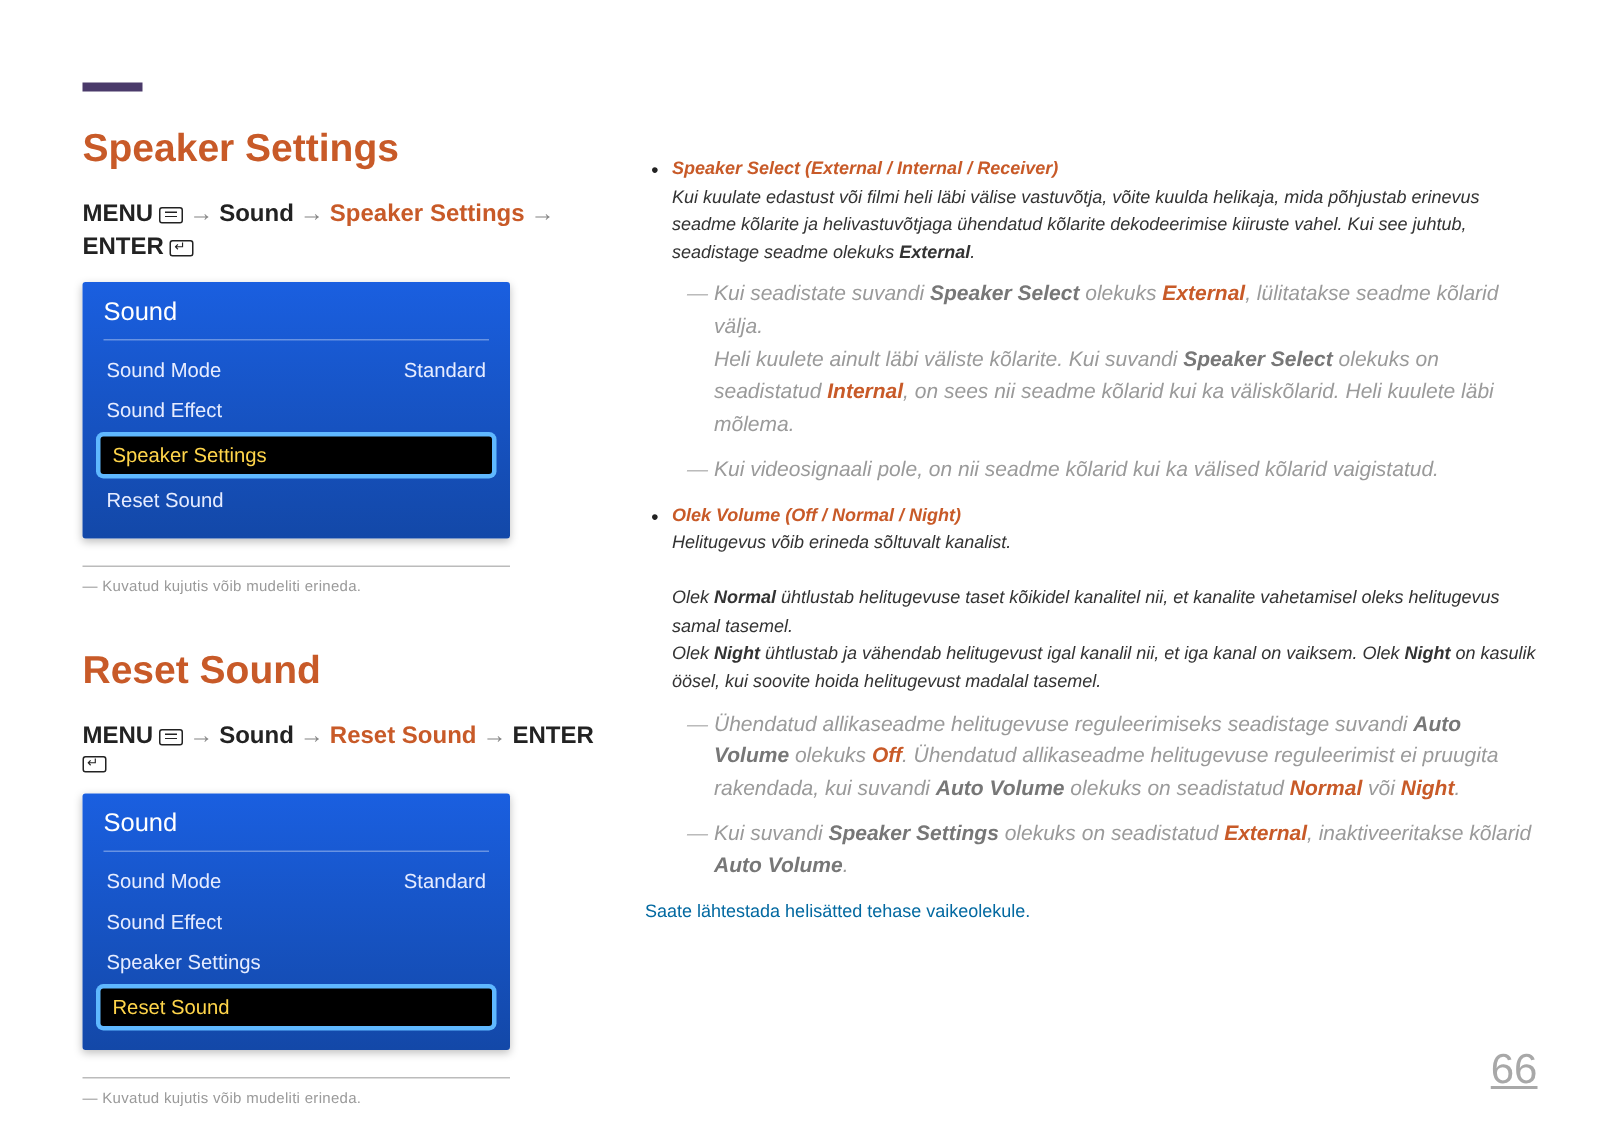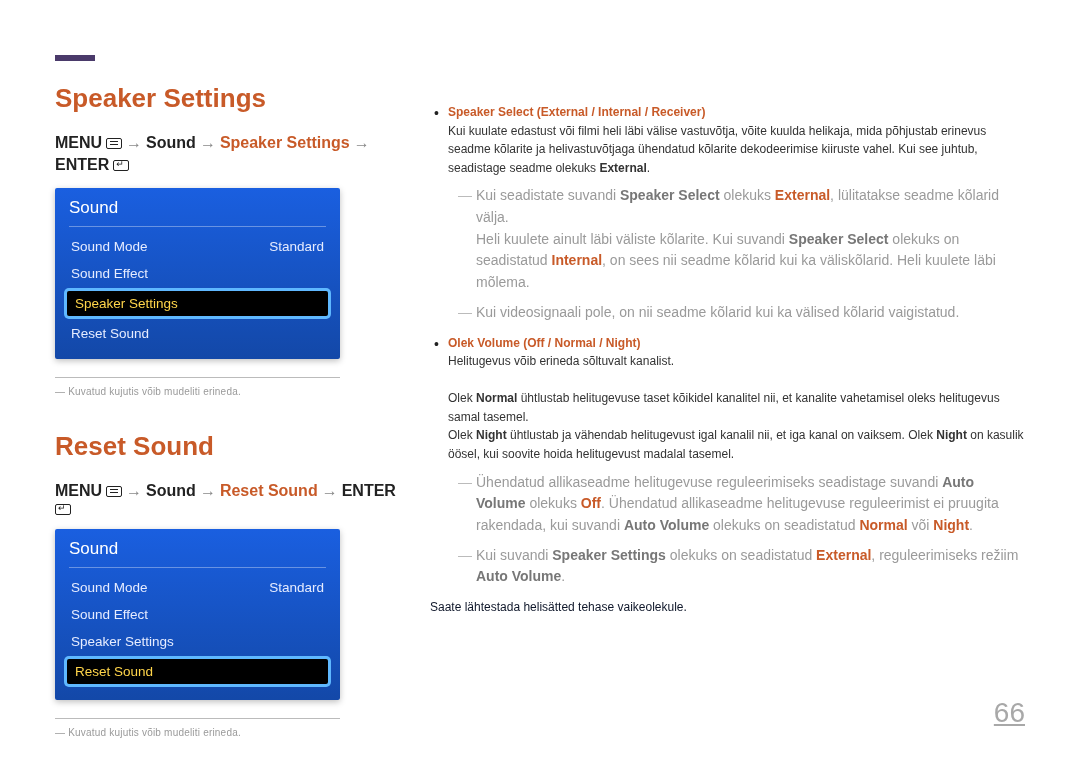--- a/index.html
+++ b/index.html
@@ -85,20 +85,21 @@
   .footnote::before { content: "― "; }
 
   .bullets { list-style: none; }
   .bullets > li {
     position: relative;
     padding-left: 18px;
     font-size: 12px;
     line-height: 1.55;
     color: #333;
     margin-bottom: 10px;
+    font-style: italic;
   }
   .bullets > li::before {
     content: "•";
     position: absolute;
     left: 4px;
     top: 0;
     color: #222;
     font-size: 14px;
   }
   .bullets li strong.orange, .bold-orange { color: #c85a28; font-weight: 700; }
@@ -116,21 +117,21 @@
   .dash-list > li::before {
     content: "―";
     position: absolute;
     left: 10px;
     top: 0;
     color: #bbb;
   }
   .dash-list .bold-dark { font-weight: 700; color: #777; }
   .dash-list .orange { color: #c85a28; font-weight: 700; }
 
-  .standalone { font-size: 12px; line-height: 1.55; color: #0f172a; }
+  .standalone { font-size: 12px; line-height: 1.55; color: #0369a1; }
 
   .page-num {
     position: absolute;
     right: 55px;
     bottom: 34px;
     font-size: 28px;
     color: #a8a8a8;
     font-weight: 400;
     text-decoration: underline;
   }
@@ -228,21 +229,21 @@
         <strong class="orange">Olek Volume (Off / Normal / Night)</strong><br>
         <span>Helitugevus võib erineda sõltuvalt kanalist.</span><br>
         <br>
         <span>Olek </span><span class="bold">Normal</span><span> ühtlustab helitugevuse taset kõikidel kanalitel nii, et kanalite vahetamisel oleks helitugevus samal tasemel.</span><br>
         <span>Olek </span><span class="bold">Night</span><span> ühtlustab ja vähendab helitugevust igal kanalil nii, et iga kanal on vaiksem. Olek </span><span class="bold">Night</span><span> on kasulik öösel, kui soovite hoida helitugevust madalal tasemel.</span>
         <ul class="dash-list">
           <li>
             <span>Ühendatud allikaseadme helitugevuse reguleerimiseks seadistage suvandi </span><span class="bold-dark">Auto Volume</span><span> olekuks </span><span class="orange">Off</span><span>. Ühendatud allikaseadme helitugevuse reguleerimist ei pruugita rakendada, kui suvandi </span><span class="bold-dark">Auto Volume</span><span> olekuks on seadistatud </span><span class="orange">Normal</span><span> või </span><span class="orange">Night</span>.
           </li>
           <li>
-            <span>Kui suvandi </span><span class="bold-dark">Speaker Settings</span><span> olekuks on seadistatud </span><span class="orange">External</span><span>, reguleerimiseks režiim </span><span class="bold-dark">Auto Volume</span>.
+            <span>Kui suvandi </span><span class="bold-dark">Speaker Settings</span><span> olekuks on seadistatud </span><span class="orange">External</span><span>, inaktiveeritakse kõlarid </span><span class="bold-dark">Auto Volume</span>.
           </li>
         </ul>
       </li>
     </ul>
 
     <div class="standalone">Saate lähtestada helisätted tehase vaikeolekule.</div>
   </div>
 </div>
 
 <div class="page-num">66</div>

